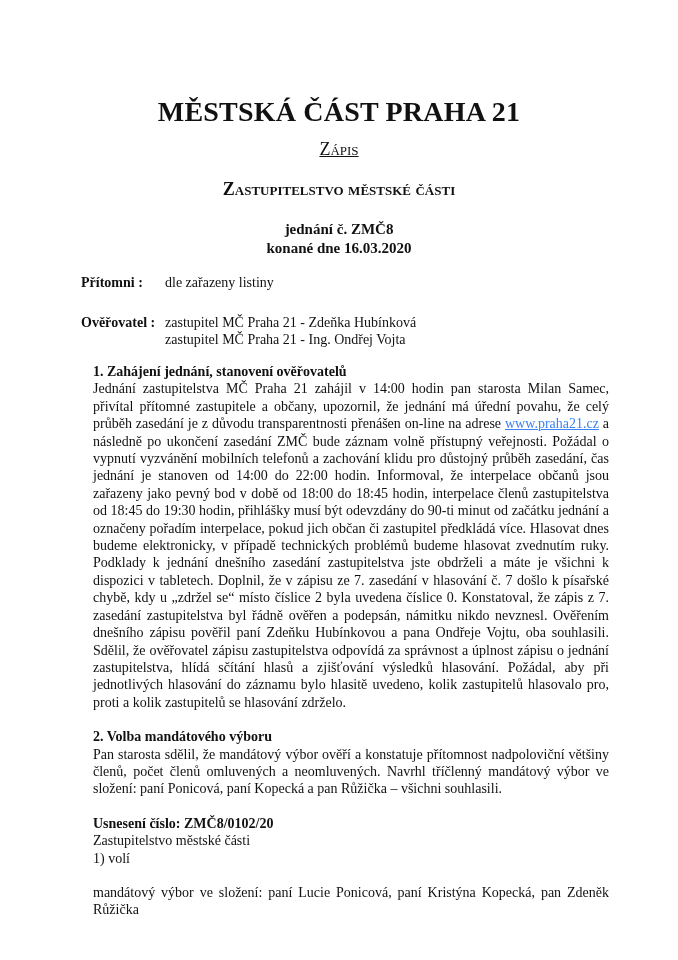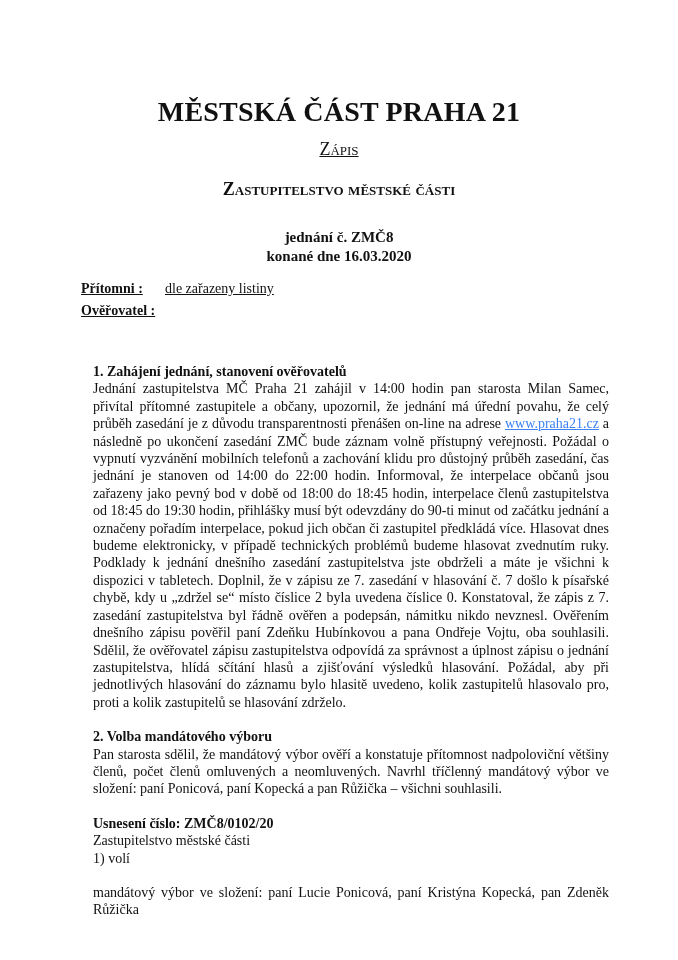--- a/index.html
+++ b/index.html
@@ -3,25 +3,25 @@
 <meta charset="utf-8">
 <style>
   html, body { margin: 0; padding: 0; background: #ffffff; }
   body { width: 678px; height: 960px; position: relative; overflow: hidden;
          font-family: "Liberation Serif", "DejaVu Serif", serif; color: #111; }
   .page { position: absolute; left: 81px; top: 0; width: 516px; }
   .center { text-align: center; width: 516px; }
   .h1 { position: absolute; top: 96px; font-size: 28px; font-weight: bold; letter-spacing: 0.2px; }
   .h2 { position: absolute; top: 139px; font-size: 18px; font-weight: normal; text-decoration: underline; font-variant: small-caps; }
   .h3 { position: absolute; top: 179px; font-size: 18px; font-weight: bold; font-variant: small-caps; }
-  .meta { position: absolute; top: 228px; font-size: 15px; font-weight: bold; line-height: 19px; }
-  .attend { position: absolute; top: 280px; font-size: 14px; line-height: 17px; left: 0; width: 516px; text-decoration: underline; }
+  .meta { position: absolute; top: 220px; font-size: 15px; font-weight: bold; line-height: 19px; }
+  .attend { position: absolute; top: 274px; font-size: 14px; line-height: 17px; left: 0; width: 516px; }
   .row { display: flex; }
   .row .lbl { font-weight: bold; width: 84px; flex: none; }
-  .row.v { margin-top: 5px; }
+  .row.v { margin-top: 23px; }
   .row .vals div { line-height: 17px; }
   .body { position: absolute; top: 363px; left: 0; width: 516px; font-size: 14px; line-height: 17.4px; margin-left: 12px; }
   .sec-h { font-weight: bold; }
   p { margin: 0; text-align: justify; }
   .gap { height: 17px; }
   a.link { color: #3b82f6; text-decoration: underline; }
   .res-h { font-weight: bold; }
 </style>
 </head>
 <body>
@@ -35,20 +35,24 @@
     <div>konané dne 16.03.2020</div>
   </div>
 
   <div class="attend">
     <div class="row">
       <span class="lbl">Přítomni :</span>
       <span>dle zařazeny listiny</span>
     </div>
     <div class="row v">
       <span class="lbl">Ověřovatel :</span>
+      <div class="vals">
+        <div>zastupitel MČ Praha 21 - Zdeňka Hubínková</div>
+        <div>zastupitel MČ Praha 21 - Ing. Ondřej Vojta</div>
+      </div>
     </div>
   </div>
 
   <div class="body">
     <div class="sec-h">1. Zahájení jednání, stanovení ověřovatelů</div>
     <p><span>Jednání zastupitelstva MČ Praha 21 zahájil v 14:00 hodin pan starosta Milan Samec, přivítal přítomné zastupitele a občany, upozornil, že jednání má úřední povahu, že celý průběh zasedání je z důvodu transparentnosti přenášen on-line na adrese </span><a class="link" href="#">www.praha21.cz</a><span> a následně po ukončení zasedání ZMČ bude záznam volně přístupný veřejnosti. Požádal o vypnutí vyzvánění mobilních telefonů a zachování klidu pro důstojný průběh zasedání, čas jednání je stanoven od 14:00 do 22:00 hodin. Informoval, že interpelace občanů jsou zařazeny jako pevný bod v době od 18:00 do 18:45 hodin, interpelace členů zastupitelstva od 18:45 do 19:30 hodin, přihlášky musí být odevzdány do  90-ti minut od začátku jednání a označeny pořadím interpelace, pokud jich občan či zastupitel předkládá více. Hlasovat dnes budeme elektronicky, v případě technických problémů budeme hlasovat zvednutím ruky. Podklady k jednání dnešního zasedání zastupitelstva jste obdrželi a máte je všichni k dispozici v tabletech. Doplnil, že v zápisu ze 7. zasedání v hlasování č. 7 došlo k písařské chybě, kdy u „zdržel se“ místo číslice 2 byla uvedena číslice 0. Konstatoval, že zápis z 7. zasedání zastupitelstva byl řádně ověřen a podepsán, námitku nikdo nevznesl. Ověřením dnešního zápisu pověřil paní Zdeňku Hubínkovou a pana Ondřeje Vojtu, oba souhlasili. Sdělil, že ověřovatel zápisu zastupitelstva odpovídá za správnost a úplnost zápisu o jednání zastupitelstva, hlídá sčítání hlasů a zjišťování výsledků hlasování. Požádal, aby při jednotlivých hlasování do záznamu bylo hlasitě uvedeno, kolik zastupitelů hlasovalo pro, proti a kolik zastupitelů se hlasování zdrželo.</span></p>
     <div class="gap"></div>
     <div class="sec-h">2. Volba mandátového výboru</div>
     <p>Pan starosta sdělil, že mandátový výbor ověří a konstatuje přítomnost nadpoloviční většiny členů, počet členů omluvených a neomluvených. Navrhl tříčlenný mandátový výbor ve složení: paní Ponicová, paní Kopecká a pan Růžička – všichni souhlasili.</p>
     <div class="gap"></div>

